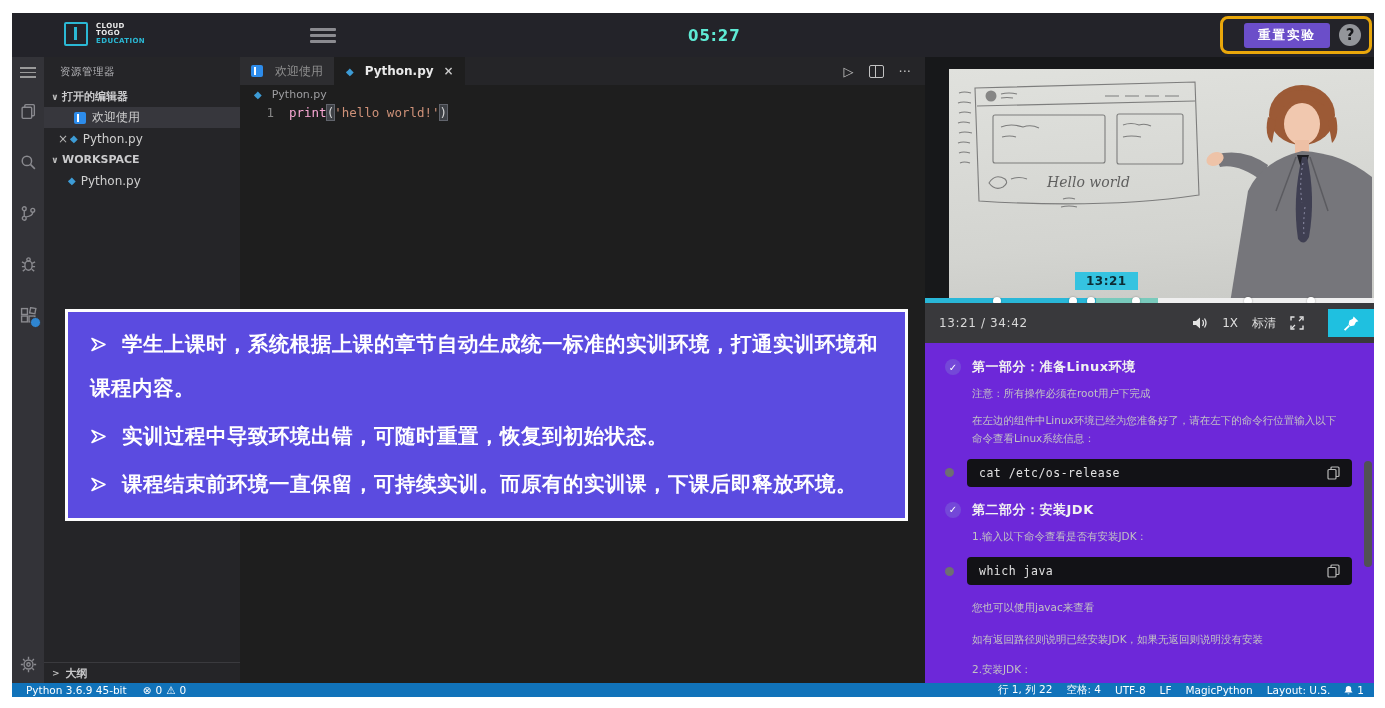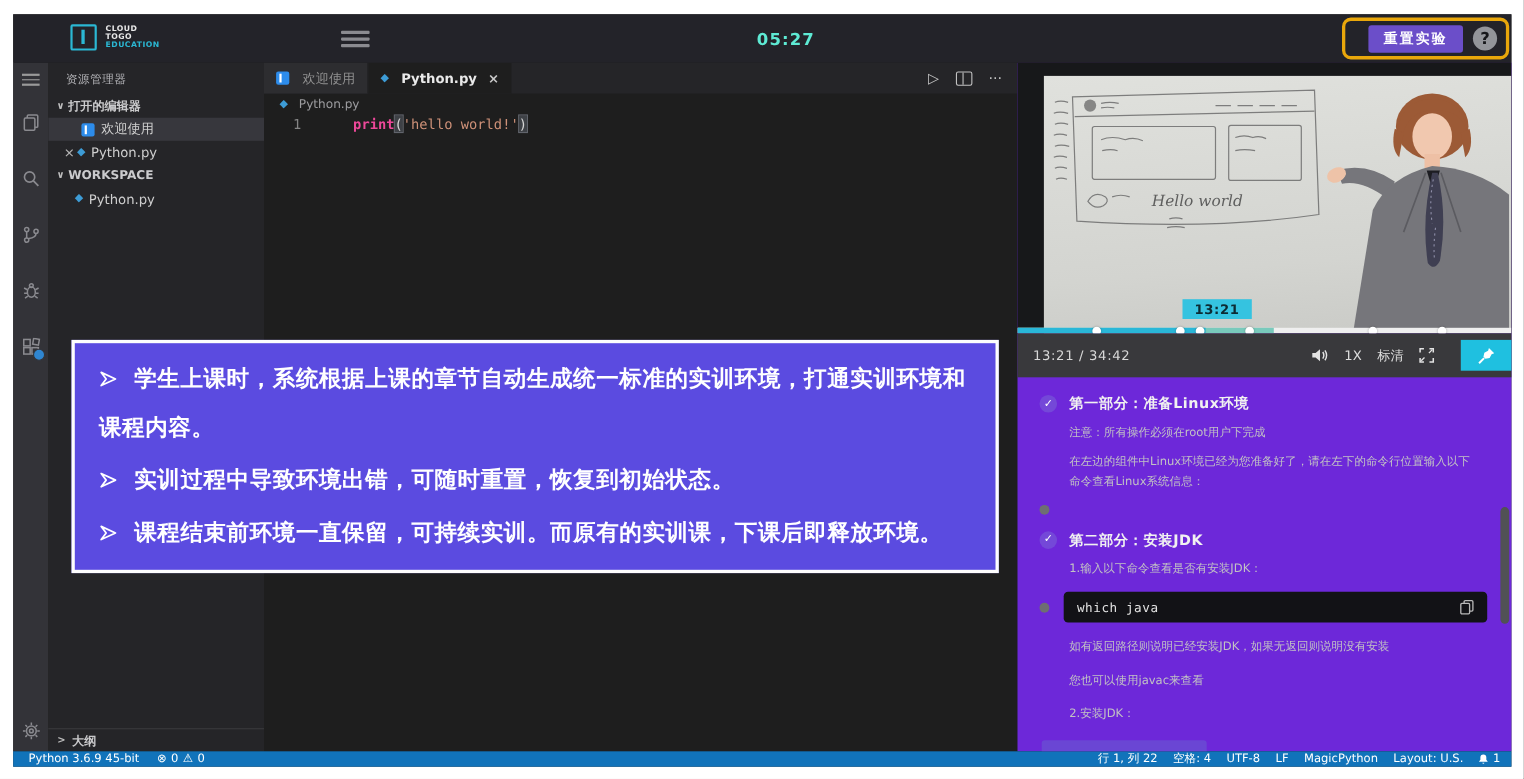--- a/index.html
+++ b/index.html
@@ -56,21 +56,21 @@
   .tab{display:flex;align-items:center;gap:6px;padding:0 11px;font-size:12px;cursor:pointer;}
   .tab.inactive{background:#2d2d30;color:#8f8f8f;border-right:1px solid #1e1e1e;}
   .tab.active{background:#1e1e1e;color:#eaeaea;font-weight:bold;}
   .tab .tclose{color:#c8c8c8;font-size:12px;margin-left:4px;}
   .tab-actions{margin-left:auto;display:flex;align-items:center;gap:15px;padding-right:14px;color:#c2c2c2;font-size:13px;}
   .tab-actions .split{width:13px;height:11px;border:1.2px solid #c2c2c2;border-radius:2px;position:relative;}
   .tab-actions .split::after{content:"";position:absolute;left:5px;top:0;width:1.2px;height:100%;background:#c2c2c2;}
   .breadcrumb{height:19px;display:flex;align-items:center;gap:5px;padding-left:14px;font-size:11px;color:#9d9da0;flex:none;}
   .codeline{display:flex;align-items:center;font-family:"DejaVu Sans Mono","Liberation Mono",monospace;font-size:12.5px;padding-top:1px;}
   .ln{width:34px;text-align:right;padding-right:15px;color:#858585;flex:none;}
-  .kw{color:#ec4899;font-weight:bold;margin-left:32px;}
+  .kw{color:#f9a8d4;font-weight:normal;}
   .pn{color:#d4d4d4;background:#3e4146;outline:1px solid #61646c;}
   .str{color:#ce9178;}
 
   
   .rightpanel{width:449px;flex:none;background:#6d28d9;display:flex;flex-direction:column;min-height:0;}
   .video{position:relative;height:246px;background:#17181a;overflow:hidden;flex:none;}
   .board{position:absolute;left:24px;top:12px;right:0;bottom:0;background:linear-gradient(175deg,#e0e1dd 0%,#d3d4d0 70%,#c9cac6 100%);}
   .sketch{position:absolute;left:30px;top:16px;}
   .instructor{position:absolute;right:2px;bottom:0;}
   .vtooltip{position:absolute;left:150px;bottom:13px;background:#35c3e0;color:#0d2b33;font-size:12px;font-weight:bold;padding:2px 11px;letter-spacing:.5px;}
@@ -322,40 +322,49 @@
 
         <div class="course">
           <div class="sec-h">
             <span class="chk">✓</span>
             <span class="sec-title">第一部分：准备Linux环境</span>
           </div>
           <p class="ctext">注意：所有操作必须在root用户下完成</p>
           <p class="ctext">在左边的组件中Linux环境已经为您准备好了，请在左下的命令行位置输入以下命令查看Linux系统信息：</p>
           <div class="cmdrow">
             <span class="dot"></span>
+            <div class="cmd">
+              <span>cat /etc/os-release</span>
+              <span class="copy">
+                <svg width="13" height="14" viewBox="0 0 13 14" fill="none" stroke="#b8b8b8" stroke-width="1.2">
+                    <rect x="4" y="1" width="8" height="9.5" rx="1"></rect>
+                    <rect x="1" y="3.5" width="8" height="9.5" rx="1" fill="#121216"></rect>
+                  </svg>
+              </span>
+            </div>
           </div>
           <div class="sec-h">
             <span class="chk">✓</span>
             <span class="sec-title">第二部分：安装JDK</span>
           </div>
           <p class="ctext">1.输入以下命令查看是否有安装JDK：</p>
           <div class="cmdrow">
             <span class="dot"></span>
             <div class="cmd">
               <span>which java</span>
               <span class="copy">
                 <svg width="13" height="14" viewBox="0 0 13 14" fill="none" stroke="#b8b8b8" stroke-width="1.2">
                     <rect x="4" y="1" width="8" height="9.5" rx="1"></rect>
                     <rect x="1" y="3.5" width="8" height="9.5" rx="1" fill="#121216"></rect>
                   </svg>
               </span>
             </div>
           </div>
+          <p class="ctext" style="margin-top:13px">您也可以使用javac来查看</p>
           <p class="ctext" style="margin-top:14px">如有返回路径则说明已经安装JDK，如果无返回则说明没有安装</p>
-          <p class="ctext" style="margin-top:13px">您也可以使用javac来查看</p>
           <p class="ctext" style="margin-top:13px">2.安装JDK：</p>
           <button class="next-btn">
             
             
           </button>
           <span class="scrollthumb"></span>
         </div>
       </section>
     </div>
 

